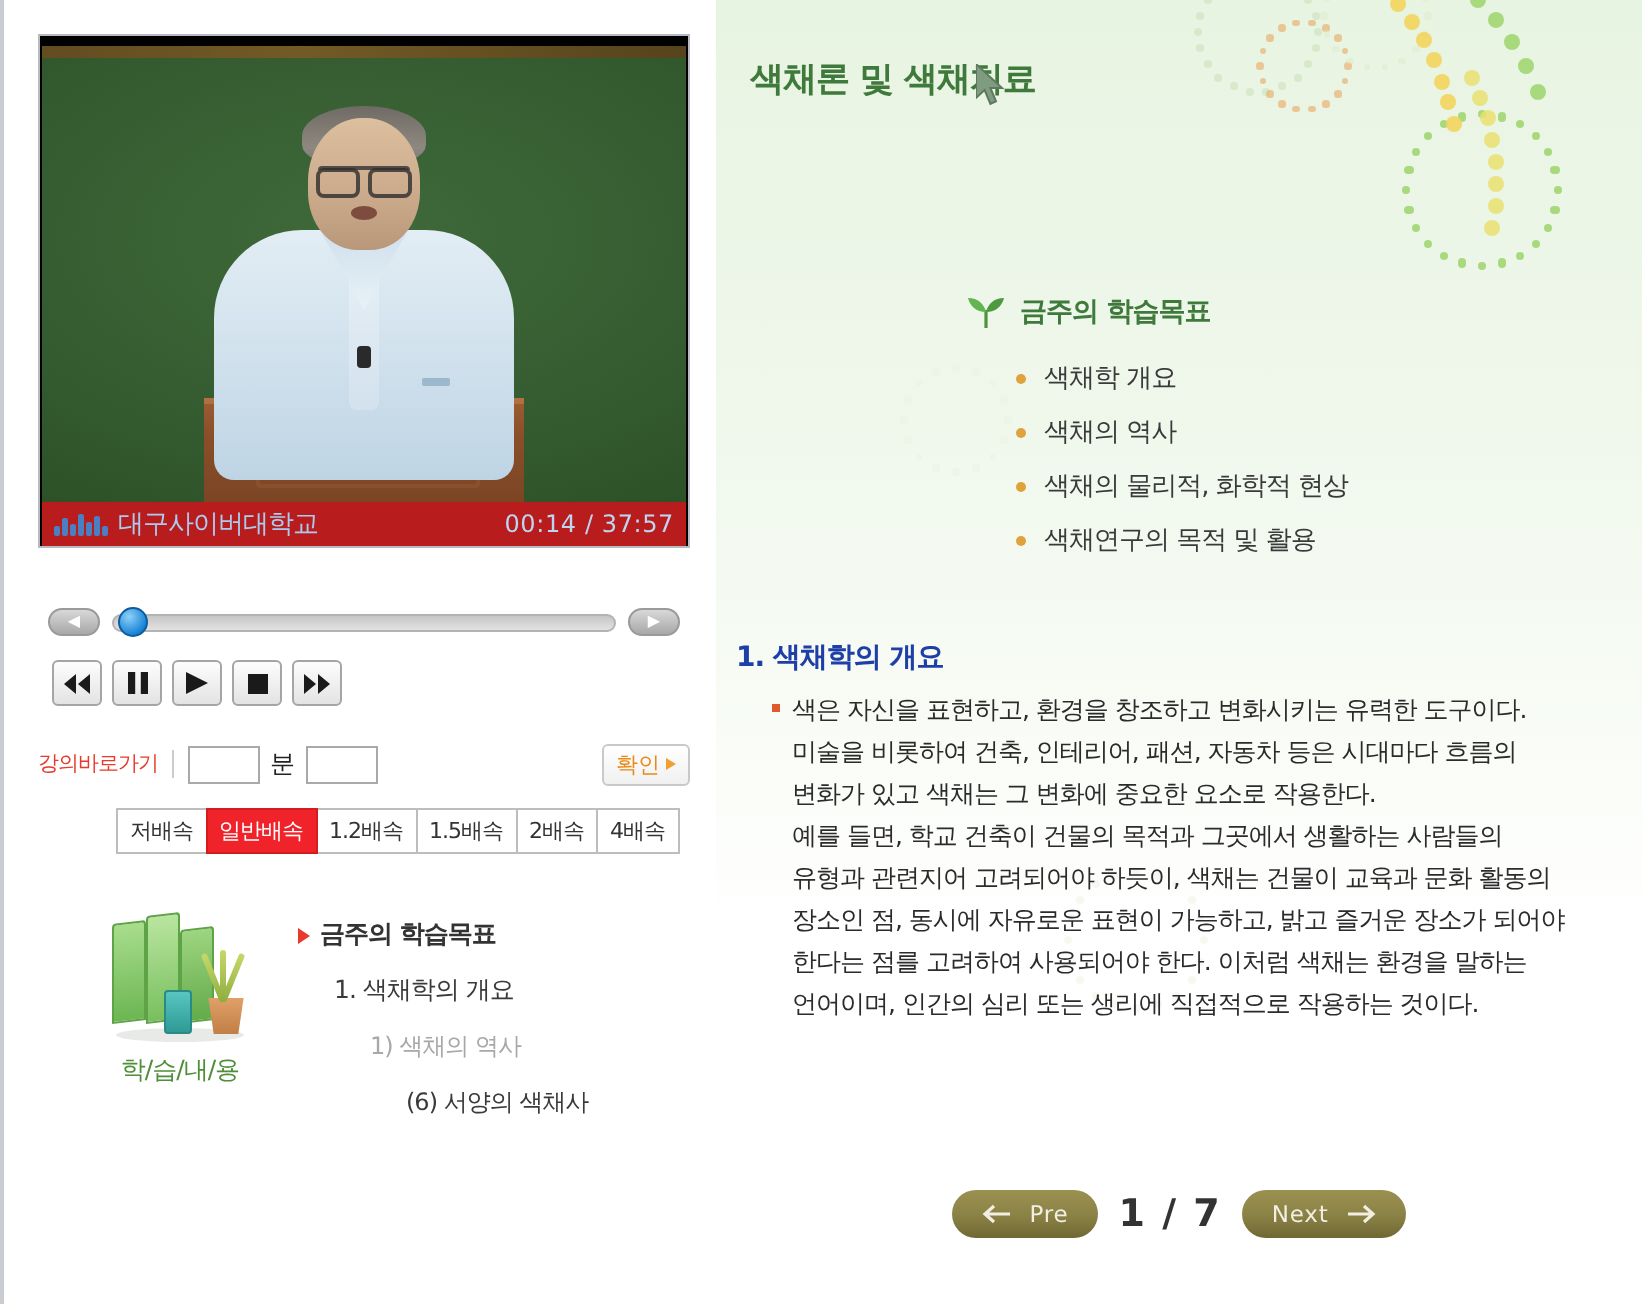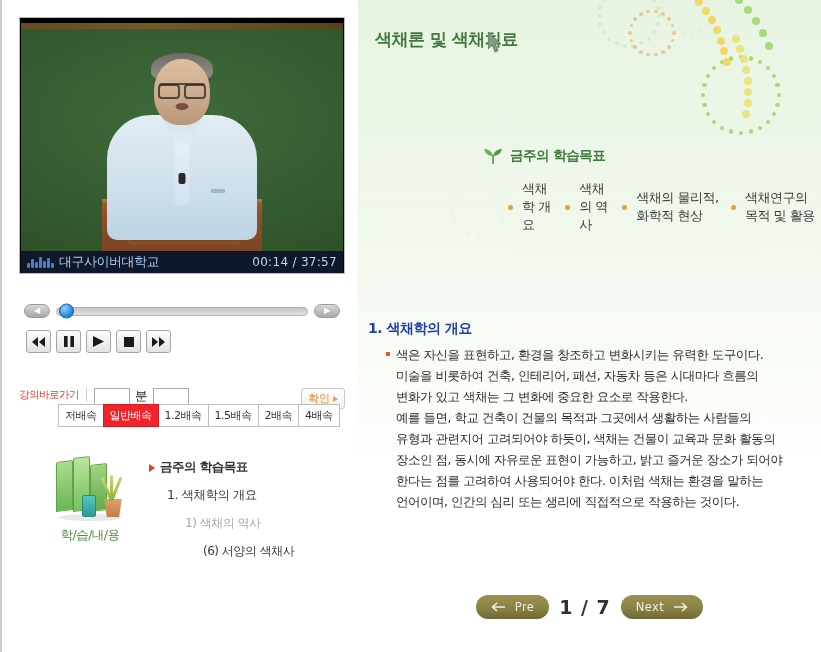--- a/index.html
+++ b/index.html
@@ -83,21 +83,21 @@
     position:absolute; left:50%; bottom:0; transform:translateX(-50%);
     width:160px; height:52px;
     background: linear-gradient(180deg,#9a5b31 0%, #8b4f2a 30%, #7b4524 100%);
     border-top:3px solid #b0apart;
     border-top:3px solid #b07040;
   }
   .podium:after{content:"";position:absolute;left:16%;top:12px;width:68%;height:26px;
     border:2px solid rgba(150,90,50,.5);border-radius:2px;}
   #video-status {
     position:absolute; left:1px; right:1px; bottom:0; height:22px;
-    background:#0f172a; color:#9fc4ee;
+    background:#b91c1c; color:#9fc4ee;
     display:flex; align-items:center; padding:0 6px;
     font-size:12px;
   }
   #eq-icon{display:flex;gap:1px;align-items:flex-end;height:12px;margin-right:5px;}
   #eq-icon i{display:block;width:3px;background:#4a7fc1;border-radius:1px;}
   .station-name{font-size:13px;color:#a9cbf0;letter-spacing:-0.5px;}
   .time-code{margin-left:auto;font-size:12px;color:#bcd6f2;letter-spacing:0.3px;}
 
   
   #seek-row{position:absolute;left:22px;top:302px;width:316px;height:18px;
@@ -138,21 +138,21 @@
   }
   #vol-track{position:relative;width:72px;height:10px;}
   #vol-track:before{content:"";position:absolute;left:0;top:4px;width:100%;height:2px;background:#b9b9b9;}
   #vol-knob{position:absolute;right:2px;top:0;width:6px;height:12px;background:#fff;border:1px solid #9a9a9a;}
   #vol-ticks{position:absolute;left:4px;top:12px;width:66px;display:flex;justify-content:space-between;}
   #vol-ticks i{display:block;width:1px;height:3px;background:#bbb;}
 
   
   #attend-row{
     position:absolute;left:17px;top:368px;width:326px;height:28px;
-    display:flex;align-items:flex-start;gap:5px;font-size:12px;color:#333;margin-top:20px;
+    display:flex;align-items:center;gap:5px;font-size:12px;color:#333;
   }
   #goto-link{color:#e8392c;font-size:10.5px;letter-spacing:-0.5px;}
   .vdiv{width:1px;height:14px;background:#ccc;margin:0 2px;}
   .min-input,.sec-input{
     width:36px;height:19px;border:1px solid #a9a9a9;background:#fff;
   }
   .unit{font-size:12.5px;color:#222;}
   #attend-text{font-size:12.5px;color:#222;letter-spacing:-0.4px;}
   #confirm-btn{
     margin-left:auto;display:flex;align-items:center;gap:3px;
@@ -218,21 +218,21 @@
     position:absolute;left:13px;top:70px;
     padding:7px 18px;border:1px solid #b9d6ae;border-radius:16px;
     background:rgba(255,255,255,.55);
     font-size:13px;color:#4a4a42;letter-spacing:-0.5px;white-space:nowrap;
   }
   #goal-head{
     position:absolute;left:125px;top:147px;display:flex;align-items:center;gap:7px;
     font-size:13.5px;font-weight:bold;color:#3f7a3c;letter-spacing:-0.5px;
   }
   .sprout{width:20px;height:16px;position:relative;}
-  #goal-list{position:absolute;left:150px;top:180px;display:flex;flex-direction:row;gap:9px;}
+  #goal-list{position:absolute;left:150px;top:180px;display:flex;flex-direction:column;gap:9px;}
   .goal-li{display:flex;align-items:center;gap:9px;font-size:13px;color:#3a3a3a;letter-spacing:-0.5px;}
   .goal-bullet{width:5px;height:5px;border-radius:50%;background:#e0a23c;flex:0 0 5px;}
 
   #sec-head{
     position:absolute;left:10px;top:320px;
     font-size:14px;font-weight:bold;color:#1f3fa8;letter-spacing:-0.5px;
   }
   #para-block{position:absolute;left:28px;top:344px;width:430px;display:flex;gap:6px;}
   .para-bullet{width:4px;height:4px;background:#e05a2b;margin-top:8px;flex:0 0 4px;}
   #para-text{

